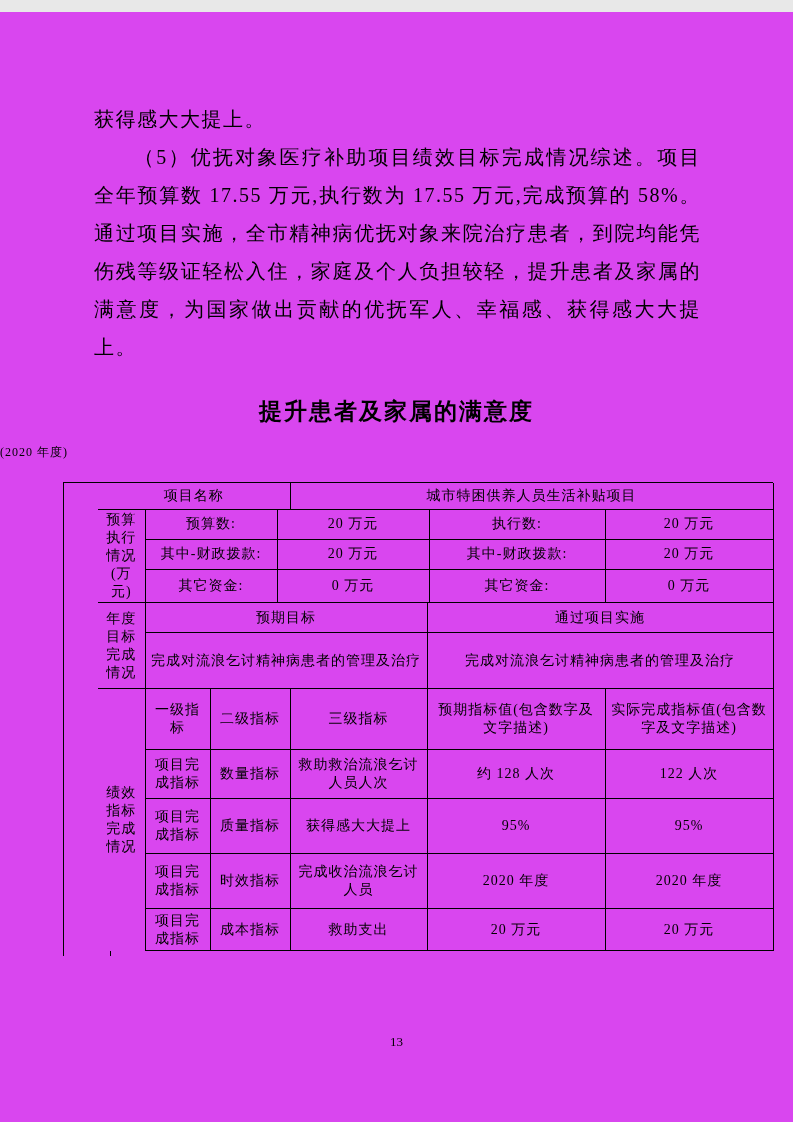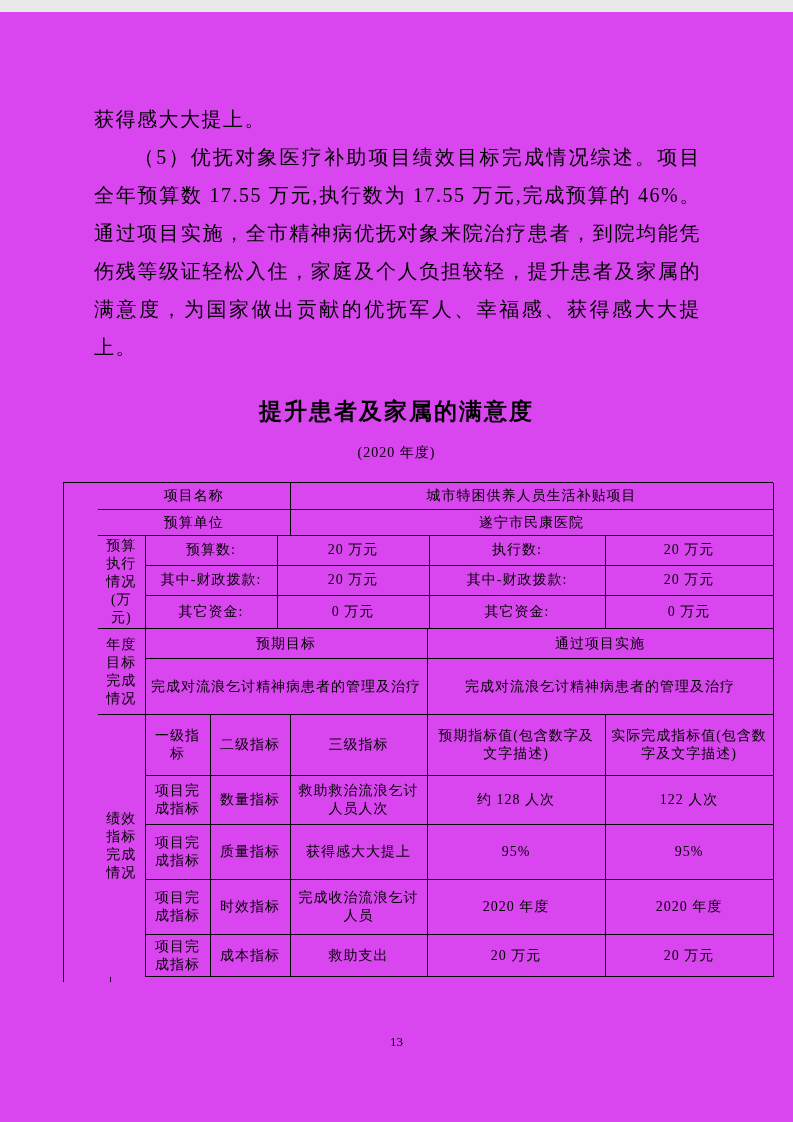--- a/index.html
+++ b/index.html
@@ -21,21 +21,21 @@
   .body-text p{margin:0;}
   .body-text p.indent{text-indent:2em;}
   
   .tbl-title{
     position:absolute;top:384px;left:0;width:100%;
     text-align:center;font-size:23px;font-weight:bold;
     letter-spacing:2px;margin:0;
   }
   .tbl-subtitle{
     position:absolute;top:432px;left:0;width:100%;
-    text-align:center;font-size:14px;letter-spacing:1px;
+    text-align:left;font-size:12px;letter-spacing:1px;
   }
   
   .tbl-wrap{
     position:absolute;left:63px;top:470px;width:675px;
     border-top:1px solid #000;border-left:1px solid #000;padding-left:34px;
   }
   .tbl-wrap table{
     border-collapse:collapse;table-layout:fixed;width:675px;
   }
   .tbl-wrap td{
@@ -58,41 +58,37 @@
     text-align:center;font-size:13px;letter-spacing:0;
   }
 </style>
 </head>
 <body>
 
 <div class="sheet">
 
   <div class="body-text">
     <p>获得感大大提上。</p>
-    <p class="indent">（5）优抚对象医疗补助项目绩效目标完成情况综述。项目全年预算数 17.55 万元,执行数为 17.55 万元,完成预算的 46%。通过项目实施，全市精神病优抚对象来院治疗患者，到院均能凭伤残等级证轻松入住，家庭及个人负担较轻，提升患者及家属的满意度，为国家做出贡献的优抚军人、幸福感、获得感大大提上。</p>
+    <p class="indent">（5）优抚对象医疗补助项目绩效目标完成情况综述。项目全年预算数 17.55 万元,执行数为 17.55 万元,完成预算的 58%。通过项目实施，全市精神病优抚对象来院治疗患者，到院均能凭伤残等级证轻松入住，家庭及个人负担较轻，提升患者及家属的满意度，为国家做出贡献的优抚军人、幸福感、获得感大大提上。</p>
   </div>
 
   <h1 class="tbl-title">提升患者及家属的满意度</h1>
   <div class="tbl-subtitle">(2020 年度)</div>
 
   <div class="tbl-wrap">
 
     <table>
       <colgroup>
           <col style="width:192px">
           <col style="width:483px">
         </colgroup>
       <tbody>
           <tr>
         <td style="height:24px">项目名称</td>
         <td>城市特困供养人员生活补贴项目</td>
-      </tr>
-      <tr>
-        <td style="height:23px">预算单位</td>
-        <td>遂宁市民康医院</td>
       </tr>
     </tbody>
       </table>
 
     <table>
       <colgroup>
           <col style="width:47px">
           <col style="width:132px">
           <col style="width:152px">
           <col style="width:176px">

